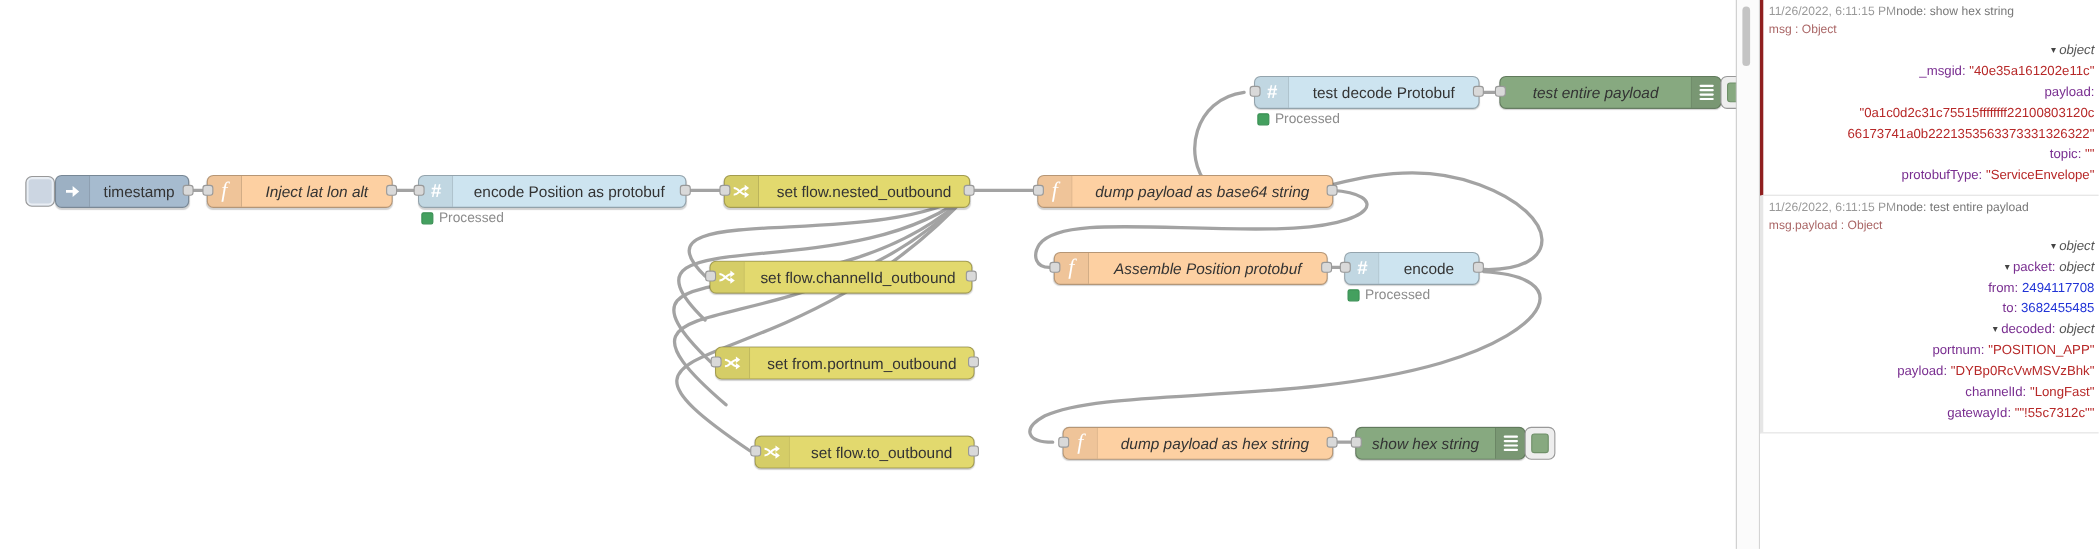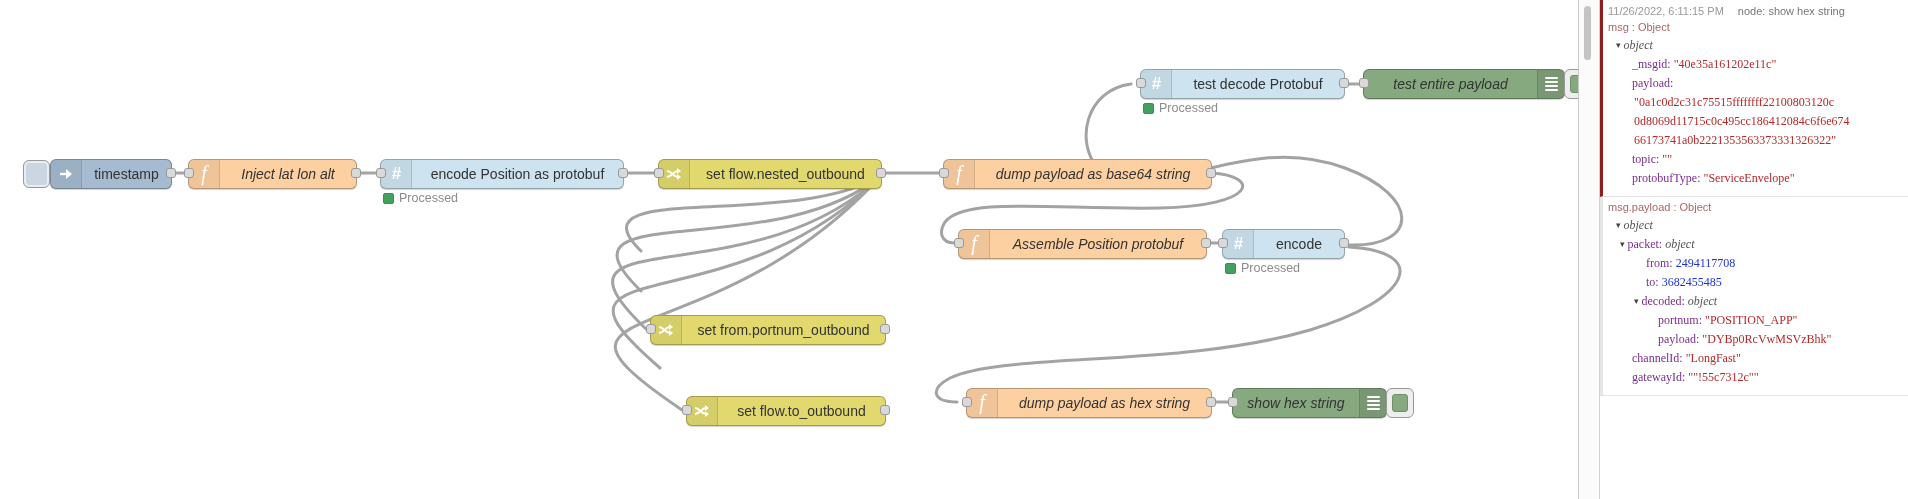--- a/index.html
+++ b/index.html
@@ -46,23 +46,23 @@
   
   #canvas-border{position:absolute;left:1578px;top:0;width:1px;height:499px;background:#c7c7c7;}
   #gutter{position:absolute;left:1579px;top:0;width:20px;height:499px;background:#fbfbfb;}
   #scroll-thumb{position:absolute;left:5px;top:6px;width:7px;height:54px;background:#c4c4c4;border-radius:4px;}
   #sidebar-border{position:absolute;left:1599px;top:0;width:1px;height:499px;background:#d4d4d4;}
   #sidebar{position:absolute;left:1600px;top:0;width:308px;height:499px;background:#fff;}
   .dbg-msg{border-bottom:1px solid #e2e2e2;padding:3px 4px 8px 3px;}
   .dbg-msg.first{border-left:3px solid #8f1f1f;}
   .dbg-msg.second{border-left:3px solid #e6e6e6;}
   .dbg-hdr{font-size:11px;color:#999;padding:2px 0 3px 2px;}
-  .dbg-hdr .src{margin-left:14px;color:#777;}
+  .dbg-hdr .src{margin-left:0;color:#777;}
   .dbg-path{font-size:11px;color:#a66;padding:1px 0 3px 2px;}
-  .dbg-tree{font-family:Liberation Serif, serif;font-size:12px;line-height:19px;color:#333;}
+  .dbg-tree{font-family:Liberation Sans, sans-serif;font-size:12px;line-height:19px;color:#333;text-align:right;}
   .trow{white-space:nowrap;}
   .exp{color:#444;font-size:9px;margin-right:3px;vertical-align:1px;}
   .k{color:#792e90;}
   .s{color:#b72828;}
   .n{color:#2033d6;}
   .obj{font-style:italic;color:#555;}
 </style>
 </head>
 <body>
 
@@ -191,20 +191,33 @@
           <span class="hash">#</span>
         </div>
       <div class="label">encode</div>
       <span class="port out"></span>
       <div class="status">
         <span class="status-dot"></span>
         <span>Processed</span>
       </div>
     </div>
 
+    <div class="node t-change" style="left:645px;top:237px;width:237px">
+      <span class="port in"></span>
+      <div class="icon-box">
+        <svg width="16" height="16" viewBox="0 0 16 16">
+            <path d="M1 5 C6 5 7 11 12 11" stroke="#fff" stroke-width="1.8" fill="none"></path>
+            <path d="M1 11 C6 11 7 5 12 5" stroke="#fff" stroke-width="1.8" fill="none"></path>
+            <path d="M11 2 L15 5 L11 8 Z" fill="#fff"></path>
+            <path d="M11 8 L15 11 L11 14 Z" fill="#fff"></path>
+          </svg>
+      </div>
+      <div class="label">set flow.channelId_outbound</div>
+      <span class="port out"></span>
+    </div>
 
 
     <div class="node t-change" style="left:650px;top:315px;width:234px">
       <span class="port in"></span>
       <div class="icon-box">
         <svg width="16" height="16" viewBox="0 0 16 16">
             <path d="M1 5 C6 5 7 11 12 11" stroke="#fff" stroke-width="1.8" fill="none"></path>
             <path d="M1 11 C6 11 7 5 12 5" stroke="#fff" stroke-width="1.8" fill="none"></path>
             <path d="M11 2 L15 5 L11 8 Z" fill="#fff"></path>
             <path d="M11 8 L15 11 L11 14 Z" fill="#fff"></path>
@@ -267,28 +280,30 @@
     <div class="dbg-msg first">
       <div class="dbg-hdr">
         <span>11/26/2022, 6:11:15 PM</span><span class="src">node: show hex string</span>
       </div>
       <div class="dbg-path">msg : Object</div>
       <div class="dbg-tree">
         <div class="trow" style="padding-left:10px"><span class="exp">▾</span><span class="obj">object</span></div>
         <div class="trow" style="padding-left:26px"><span class="k">_msgid:</span> <span class="s">"40e35a161202e11c"</span></div>
         <div class="trow" style="padding-left:26px"><span class="k">payload:</span></div>
         <div class="trow" style="padding-left:28px"><span class="s">"0a1c0d2c31c75515ffffffff22100803120c</span></div>
-        <div class="trow" style="padding-left:28px"><span class="s">0d8069d11715c0c495cc186412084c6f6e674</span></div>
         <div class="trow" style="padding-left:28px"><span class="s">66173741a0b2221353563373331326322"</span></div>
         <div class="trow" style="padding-left:26px"><span class="k">topic:</span> <span class="s">""</span></div>
         <div class="trow" style="padding-left:26px"><span class="k">protobufType:</span> <span class="s">"ServiceEnvelope"</span></div>
       </div>
     </div>
 
     <div class="dbg-msg second">
+      <div class="dbg-hdr">
+        <span>11/26/2022, 6:11:15 PM</span><span class="src">node: test entire payload</span>
+      </div>
       <div class="dbg-path">msg.payload : Object</div>
       <div class="dbg-tree">
         <div class="trow" style="padding-left:10px"><span class="exp">▾</span><span class="obj">object</span></div>
         <div class="trow" style="padding-left:14px"><span class="exp">▾</span><span class="k">packet:</span> <span class="obj">object</span></div>
         <div class="trow" style="padding-left:40px"><span class="k">from:</span> <span class="n">2494117708</span></div>
         <div class="trow" style="padding-left:40px"><span class="k">to:</span> <span class="n">3682455485</span></div>
         <div class="trow" style="padding-left:28px"><span class="exp">▾</span><span class="k">decoded:</span> <span class="obj">object</span></div>
         <div class="trow" style="padding-left:52px"><span class="k">portnum:</span> <span class="s">"POSITION_APP"</span></div>
         <div class="trow" style="padding-left:52px"><span class="k">payload:</span> <span class="s">"DYBp0RcVwMSVzBhk"</span></div>
         <div class="trow" style="padding-left:26px"><span class="k">channelId:</span> <span class="s">"LongFast"</span></div>

